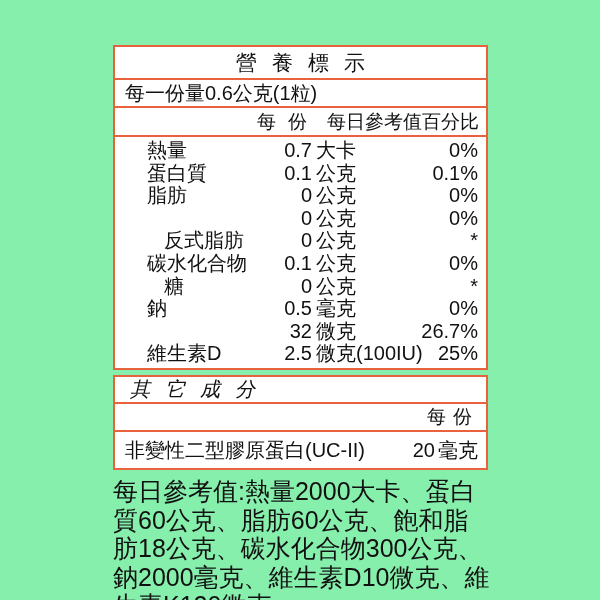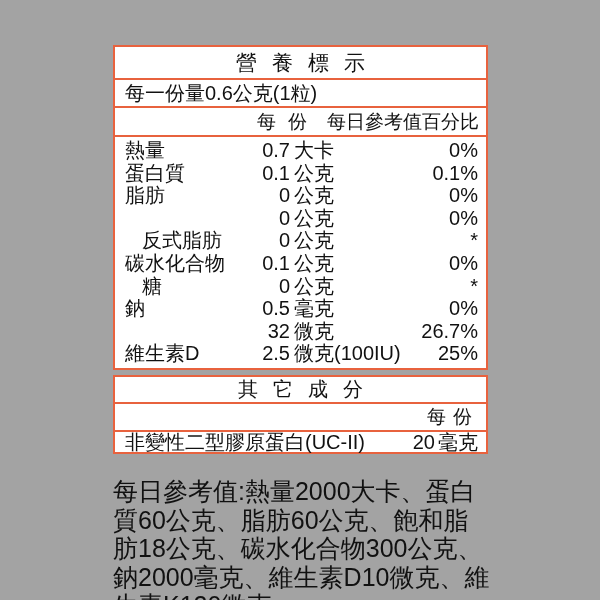--- a/index.html
+++ b/index.html
@@ -3,21 +3,21 @@
 <meta charset="utf-8">
 <style>
   html,body { margin:0; padding:0; }
   body {
     width:600px; height:600px;
     background:#ffffff;
     font-family:"Liberation Sans","DejaVu Sans",sans-serif;
     color:#111111;
     -webkit-font-smoothing:antialiased;
   }
-  .canvas { position:relative; width:600px; height:600px; background:#a3a3a3; overflow:hidden; }
+  .canvas { position:relative; width:600px; height:600px; background:#86efac; overflow:hidden; }
 
   
   .nbox {
     position:absolute; left:113px; top:45px; width:375px;
     border:2px solid #E8623E; box-sizing:border-box; background:#ffffff;
   }
   .nrow-divided { border-bottom:2px solid #E8623E; }
 
   .title-row {
     height:31px; line-height:31px; text-align:center;
@@ -28,43 +28,43 @@
     display:flex; justify-content:space-between;
     padding:0 8px 0 10px; white-space:nowrap;gap:16px;
   }
   .colhead-row {
     height:27px; line-height:27px; font-size:19px;
     display:flex; justify-content:flex-end; align-items:center;
     padding-right:7px; white-space:nowrap;
   }
   .colhead-per { letter-spacing:12px; margin-right:8px; }
 
-  .nutrient-rows { padding:2px 0 3px 0; }
+  .nutrient-rows { padding:2px 0 3px 0;margin-left:22px; }
   .nrow { position:relative; height:22.6px; line-height:22.6px; font-size:20px; white-space:nowrap; }
   .nrow .lbl   { position:absolute; left:10px; }
   .nrow .lbl.indent { left:27px; }
   .nrow .num   { position:absolute; left:60px; width:115px; text-align:right; }
   .nrow .unit  { position:absolute; left:179px; }
   .nrow .pct   { position:absolute; right:8px; top:0; text-align:right; }
 
   
   .obox {
     position:absolute; left:113px; top:375px; width:375px;
     border:2px solid #E8623E; box-sizing:border-box; background:#ffffff;
   }
   .otitle-row {
-    height:25px; line-height:25px; text-align:center;
-    font-size:20px; letter-spacing:15px; text-indent:15px; white-space:nowrap;
+    height:25px; line-height:25px; 
+    font-size:20px; letter-spacing:15px; text-indent:15px; white-space:nowrap;font-style:italic;
   }
   .oper-row {
     height:26px; line-height:26px; font-size:19px;
     text-align:right; padding-right:7px; letter-spacing:7px; white-space:nowrap;
   }
   .oing-row {
-    height:20px; line-height:36px; font-size:20px;
+    height:36px; line-height:36px; font-size:20px;
     display:flex; justify-content:space-between; align-items:center;
     padding:0 8px 0 10px; white-space:nowrap;
   }
   .oing-amount .u { margin-left:3px; }
 
   
   .footnote {
     position:absolute; left:113px; top:477px; width:378px;
     font-size:25px; line-height:28.5px; color:#111111;
     text-align:left;

